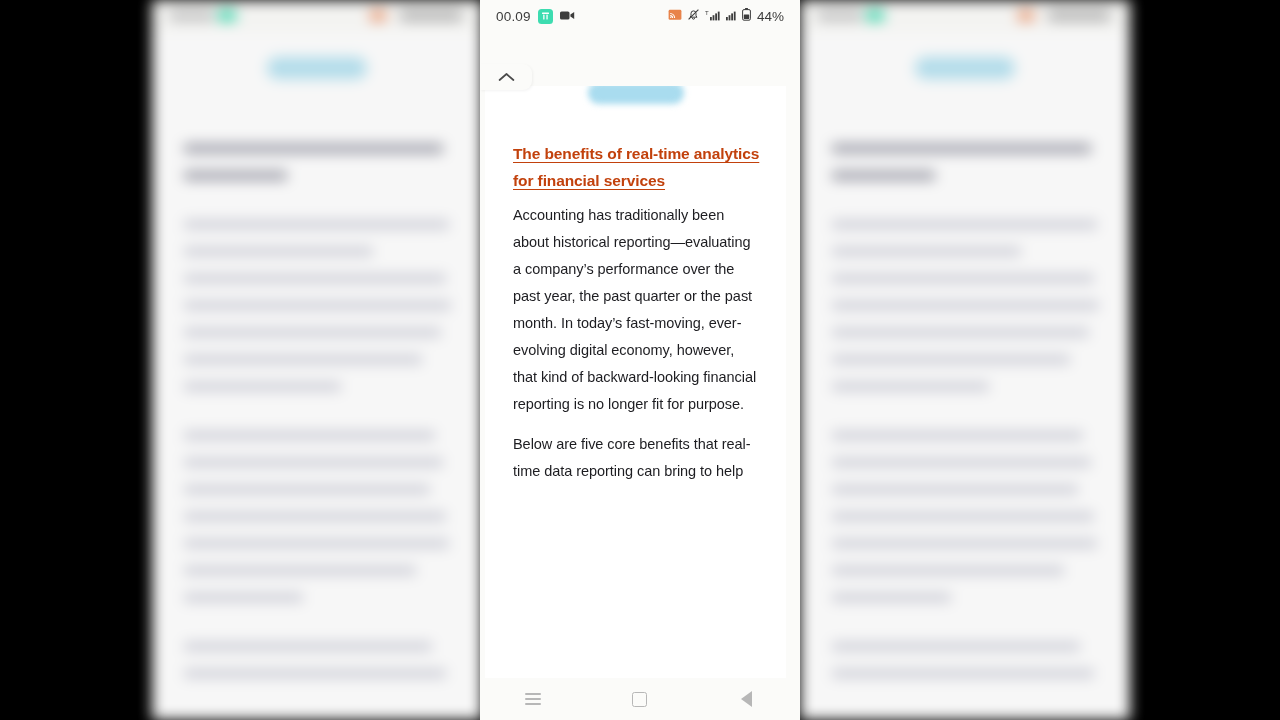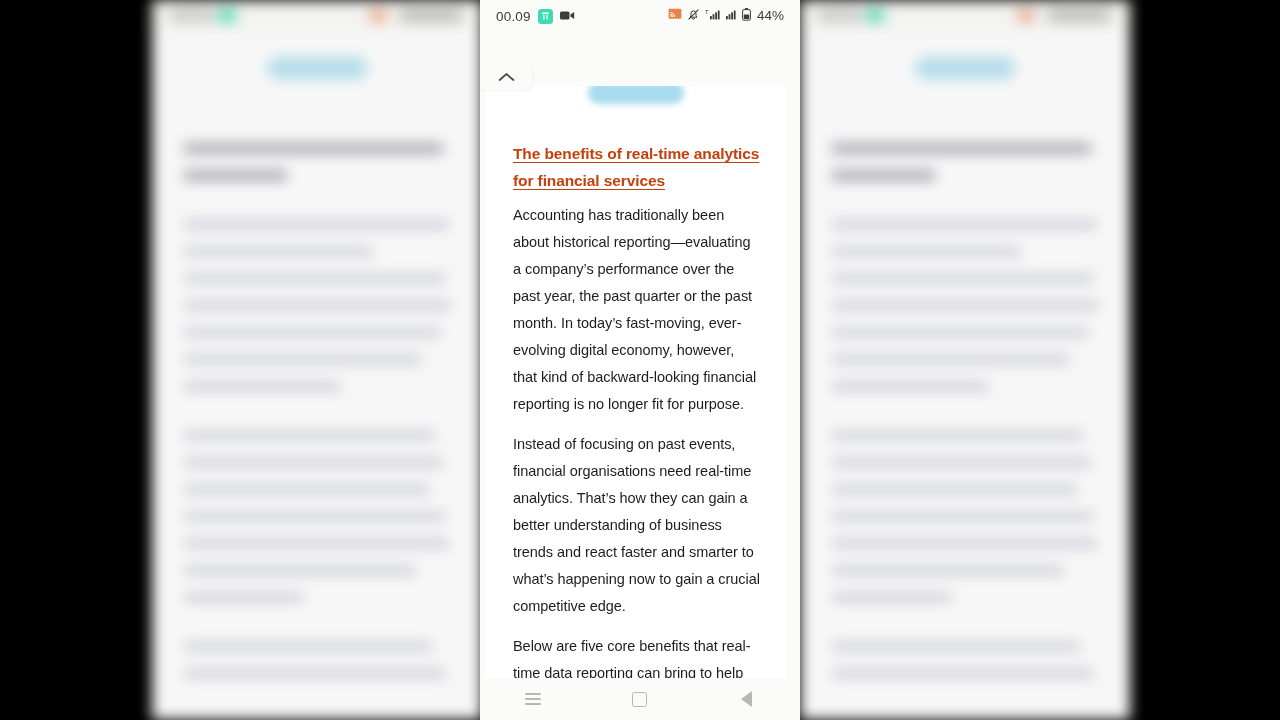--- a/index.html
+++ b/index.html
@@ -80,21 +80,21 @@
     height: 32px;
     width: 100%;
     display: flex;
     align-items: center;
     padding: 0 16px;
     background: #fbfbf9;
     color: #3a3a3a;
     font-size: 13px;
   }
   #statusbar .left { display: flex; align-items: center; gap: 7px; }
-  #statusbar .right { margin-left: auto; display: flex; align-items: flex-start; gap: 5px; }
+  #statusbar .right { margin-left: auto; display: flex; align-items: center; gap: 5px; }
   .clock { font-size: 13.5px; letter-spacing: .2px; color: #3c3c3c; }
   .app-chip {
     width: 15px; height: 15px;
     border-radius: 3.5px;
     background: #3ddcb0;
     display: flex; align-items: center; justify-content: center;
   }
   .app-chip svg { display:block; }
   .sb-icon { display: block; }
   .battery-pct { font-size: 13.5px; color: #3c3c3c; margin-left: 1px; }
@@ -336,21 +336,20 @@
             </svg>
         </span>
       </div>
 
       <div id="card">
         <div id="top-pill"></div>
 
         <div class="doc">
           <h1 class="doc-title">The benefits of real-time analytics for financial services</h1>
           <p class="doc-para first">Accounting has traditionally been about historical reporting—evaluating a company’s performance over the past year, the past quarter or the past month. In today’s fast-moving, ever-evolving digital economy, however, that kind of backward-looking financial reporting is no longer fit for purpose.</p>
-          <p class="doc-para">Instead of focusing on past events, financial organisations need real-time analytics. That’s how they can gain a better understanding of business trends and react faster and smarter to what’s happening now to gain a crucial competitive edge.</p>
           <p class="doc-para">Below are five core benefits that real-time data reporting can bring to help</p>
         </div>
       </div>
 
       <div id="scrollbar-track">
         
       </div>
 
       <div id="navbar">
         <div class="nav-btn">

